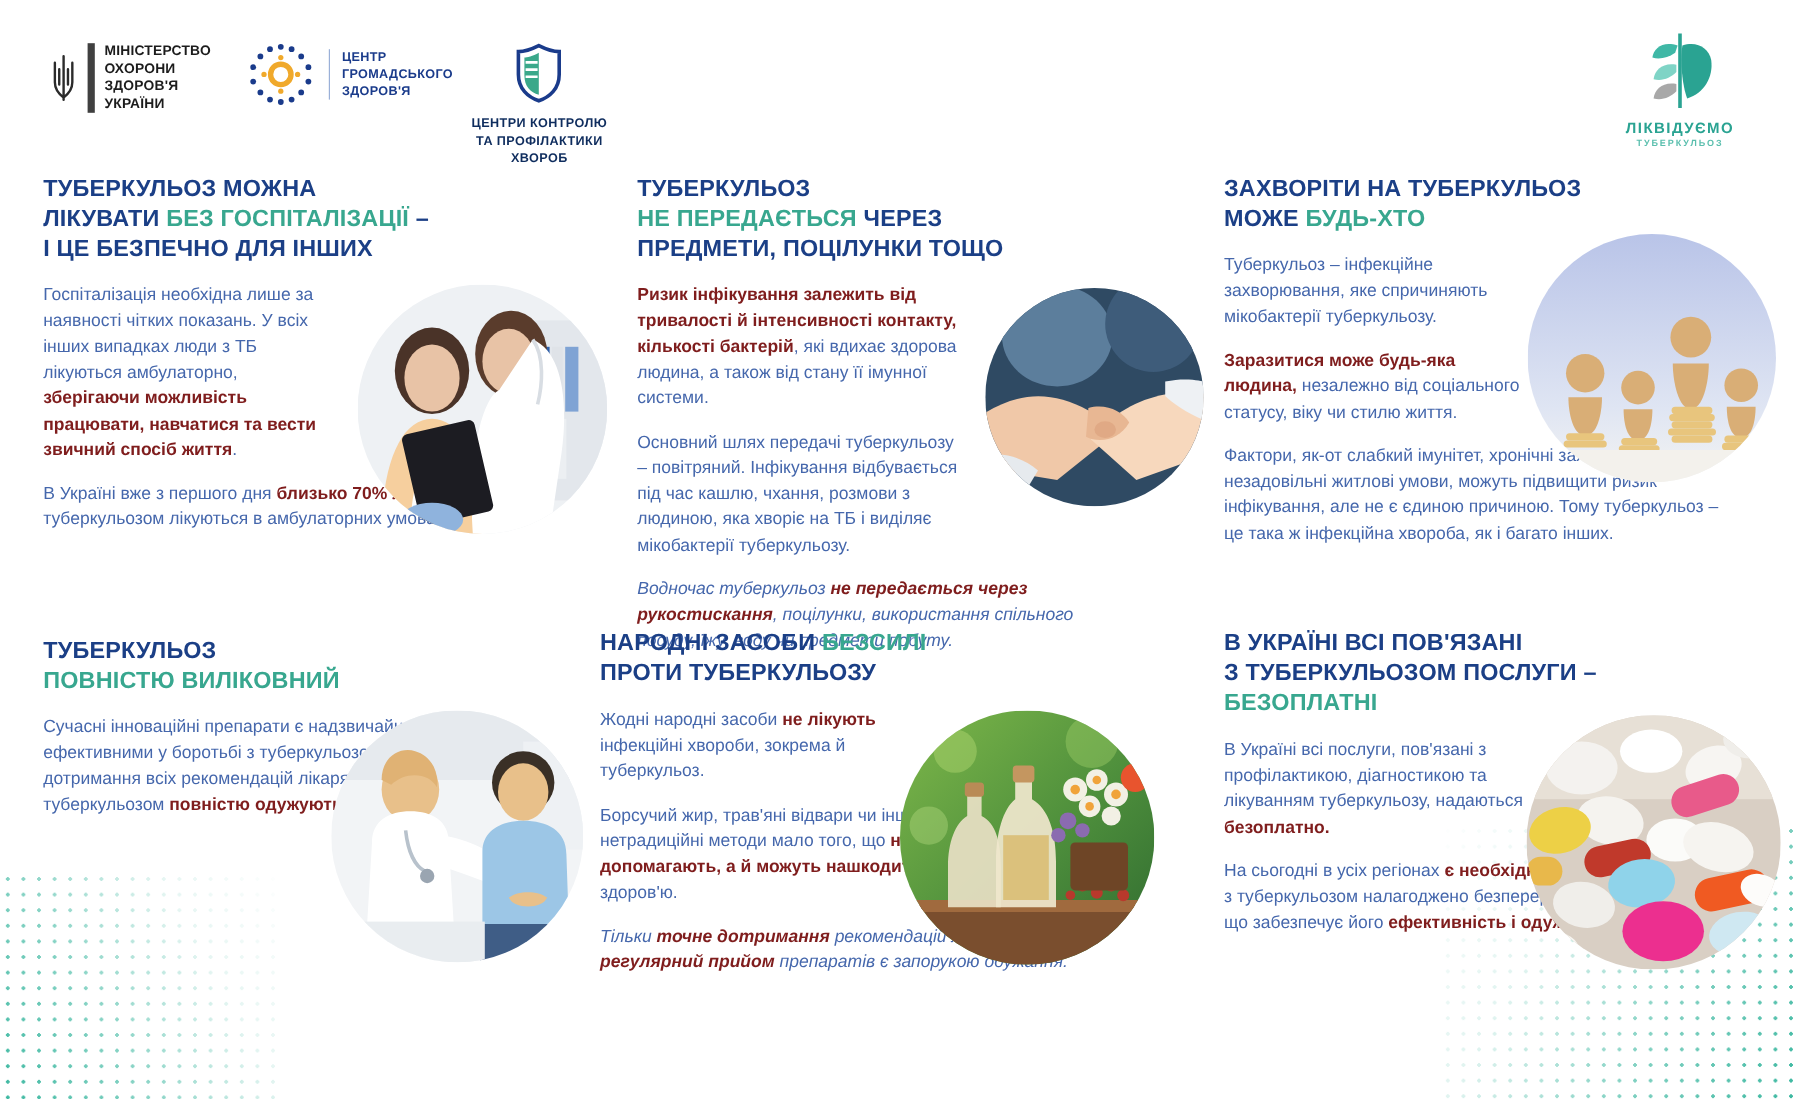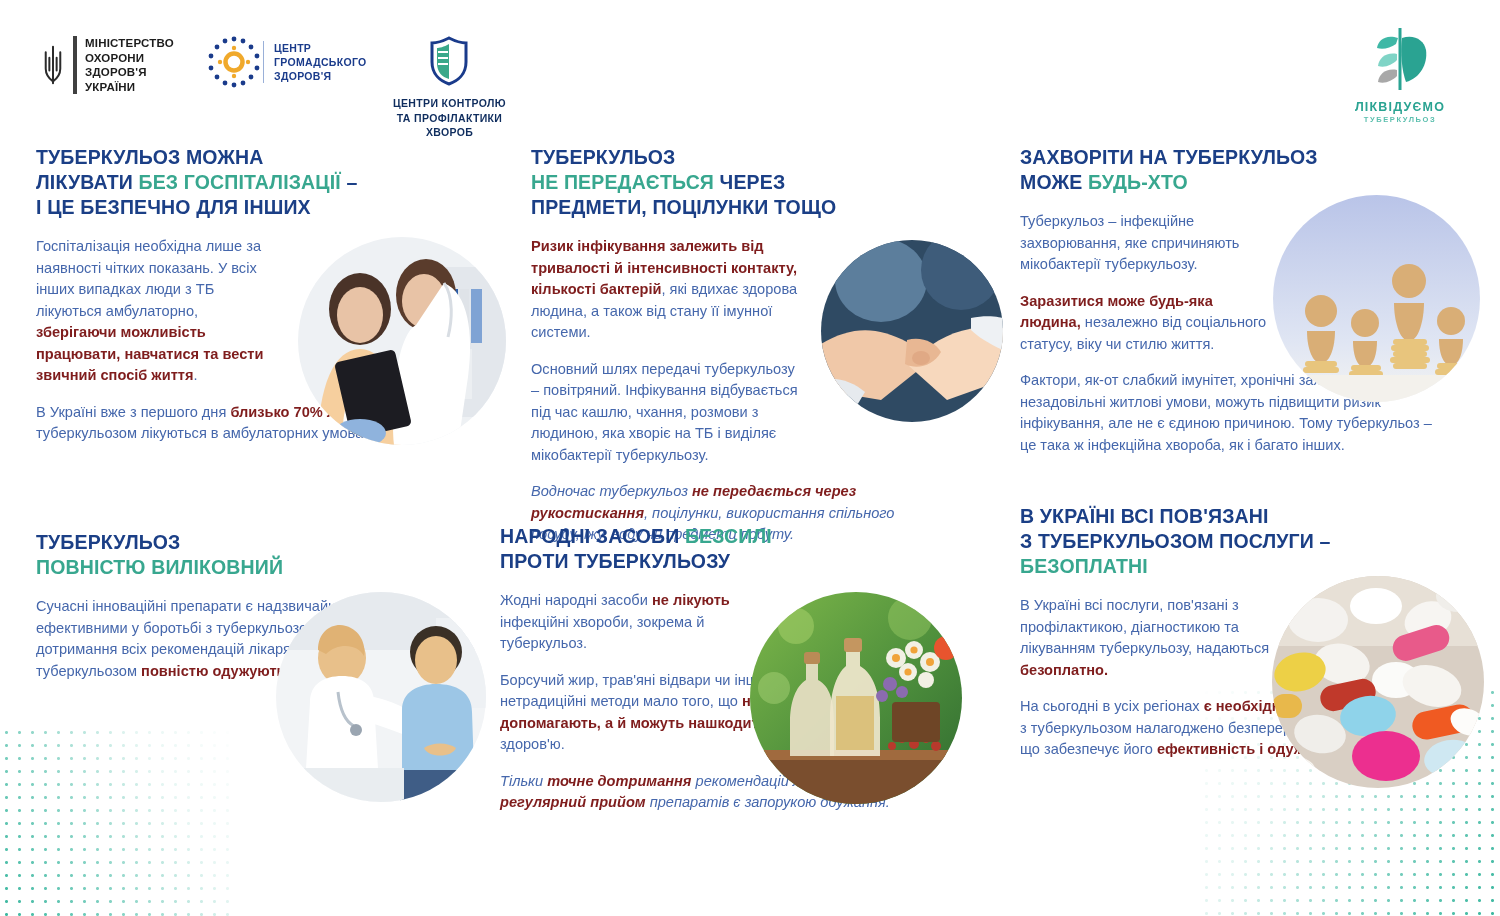--- a/index.html
+++ b/index.html
@@ -66,31 +66,32 @@
     align-items: center;
     gap: 9px;
   }
   .tryzub { width: 22px; height: 40px; }
   .moz-text {
     font-size: 11.5px;
     font-weight: 700;
     line-height: 14.5px;
     letter-spacing: .2px;
     color: #1c1c1c;
-    border-left: 4px solid #404040;
+    border-left: 6px solid #404040;
     padding-left: 8px;
   }
   .moz-text span { display: block; }
   .moz-text span:nth-child(3) { box-shadow: -11px 0 0 -8px #f5c518; }
 
   .logo-phc {
     position: absolute;
     left: 205px; top: 33px;
     display: flex;
     align-items: center;
+    gap: 11px;
   }
   .phc-dots { width: 58px; height: 58px; }
   .phc-text {
     font-size: 10.5px;
     font-weight: 700;
     line-height: 14px;
     letter-spacing: .3px;
     color: #1a3b8b;
     border-left: 1px solid #9ab0d8;
     padding-left: 10px;
@@ -147,21 +148,21 @@
     z-index: 2;
   }
 
   .card { position: absolute; }
 
   .c1 { left: 36px;   top: 13px;  width: 452px; }
   .c2 { left: 531px;  top: 13px;  width: 430px; }
   .c3 { left: 1020px; top: 13px;  width: 448px; }
   .c4 { left: 36px;   top: 398px; width: 452px; }
   .c5 { left: 500px;  top: 392px; width: 430px; }
-  .c6 { left: 1020px; top: 372px; width: 448px; }
+  .c6 { left: 1020px; top: 392px; width: 448px; }
 
   h2.title {
     font-size: 19.5px;
     font-weight: 700;
     line-height: 25px;
     letter-spacing: .15px;
     color: #1b3f86;
     text-transform: uppercase;
     margin-bottom: 16px;
   }

